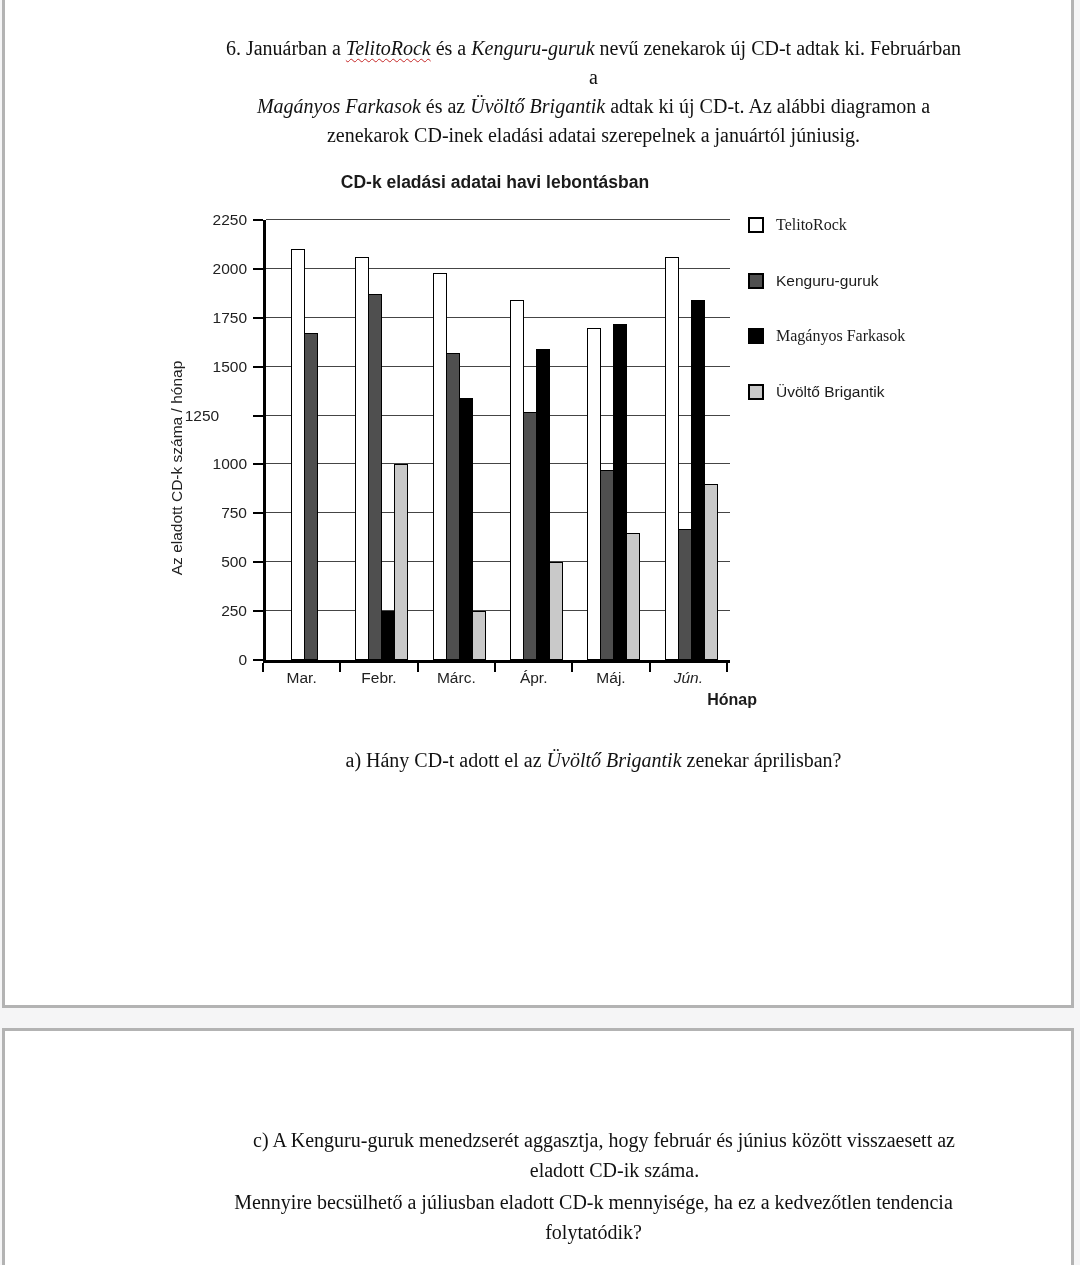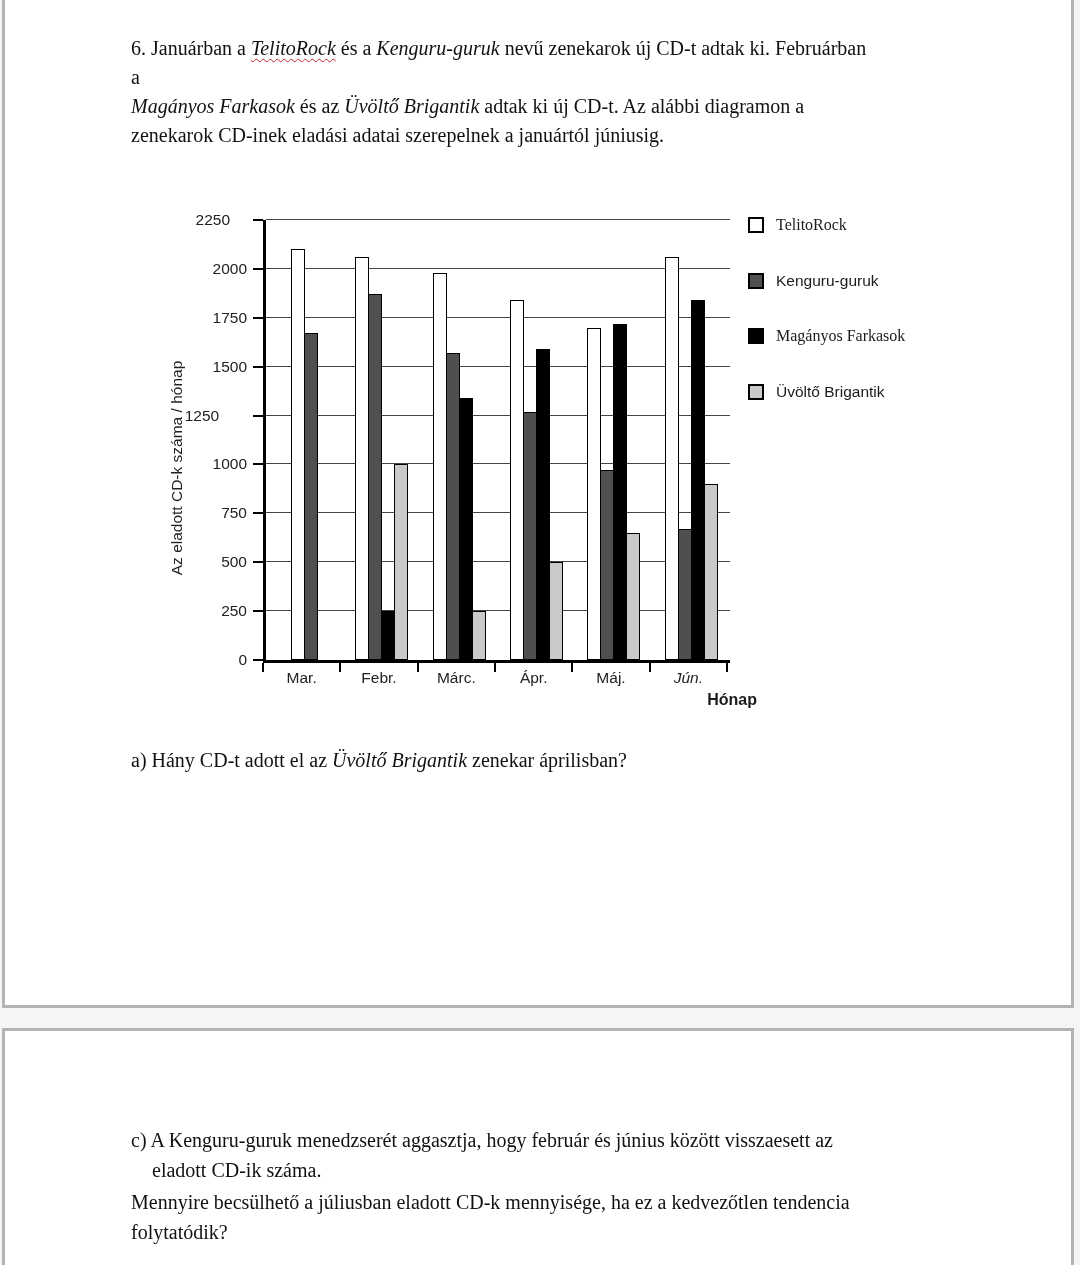--- a/index.html
+++ b/index.html
@@ -19,20 +19,21 @@
   #card1{top:0;height:1005px;border-top:none;}
   #card2{top:1028px;height:250px;border-bottom:none;}
   
   .top-rule{position:absolute;top:2px;left:107px;width:925px;height:3px;background:#3a3a3e;}
   .top-tick{position:absolute;top:1px;width:2px;height:10px;background:#3a3a3e;}
   
   .tblock{
     position:absolute;
     font-size:20px;line-height:29px;
     width:925px;
+    text-align:center;
   }
   .it{font-style:italic;}
   .sp-err{
     font-style:italic;
     text-decoration-line:underline;
     text-decoration-style:wavy;
     text-decoration-color:#c62828;
     text-decoration-thickness:1px;
     text-underline-offset:3px;
   }
@@ -92,20 +93,21 @@
 <div class="top-rule"></div>
 <div class="top-tick" style="left:106px;"></div>
 <div class="top-tick" style="left:576px;"></div>
 <div class="top-tick" style="left:1030px;"></div>
 
 <div id="card1" class="card">
 
   <div class="tblock" style="left:126px;top:34px;"><span>6. Januárban a </span><span class="sp-err">TelitoRock</span><span> és a </span><span class="it">Kenguru-guruk</span><span> nevű zenekarok új CD-t adtak ki. Februárban</span><br><span>a</span><br><span class="it">Magányos Farkasok</span><span> és az </span><span class="it">Üvöltő Brigantik</span><span> adtak ki új CD-t. Az alábbi diagramon a</span><br><span>zenekarok CD-inek eladási adatai szerepelnek a januártól júniusig.</span></div>
 
   <div id="chart-layer">
+    <div class="chart-title">CD-k eladási adatai havi lebontásban</div>
     <div class="y-axis-title">Az eladott CD-k száma / hónap</div>
     <div id="plot-area">
         <div class="gridline" style="top: 390.111px;"></div>
         <div class="gridline" style="top: 341.222px;"></div>
         <div class="gridline" style="top: 292.333px;"></div>
         <div class="gridline" style="top: 243.444px;"></div>
         <div class="gridline" style="top: 194.556px;"></div>
         <div class="gridline" style="top: 145.667px;"></div>
         <div class="gridline" style="top: 96.7778px;"></div>
         <div class="gridline" style="top: 47.8889px;"></div>
@@ -123,21 +125,21 @@
         <div class="ytick-label" style="left: 180px; top: 454.444px;">1000</div>
         <div class="ytick-mark" style="left: 248px; top: 463.444px;"></div>
         <div class="ytick-label" style="left: 166px; top: 405.556px; text-align: center;">1250</div>
         <div class="ytick-mark" style="left: 248px; top: 414.556px;"></div>
         <div class="ytick-label" style="left: 180px; top: 356.667px;">1500</div>
         <div class="ytick-mark" style="left: 248px; top: 365.667px;"></div>
         <div class="ytick-label" style="left: 180px; top: 307.778px;">1750</div>
         <div class="ytick-mark" style="left: 248px; top: 316.778px;"></div>
         <div class="ytick-label" style="left: 180px; top: 258.889px;">2000</div>
         <div class="ytick-mark" style="left: 248px; top: 267.889px;"></div>
-        <div class="ytick-label" style="left: 163px; top: 210px;">2250</div>
+        <div class="ytick-label" style="left: 180px; top: 210px;">2250</div>
         <div class="ytick-mark" style="left: 248px; top: 219px;"></div>
         <div class="xtick-mark" style="left: 257px; top: 663px;"></div>
         <div class="xtick-mark" style="left: 334.333px; top: 663px;"></div>
         <div class="xtick-mark" style="left: 411.667px; top: 663px;"></div>
         <div class="xtick-mark" style="left: 489px; top: 663px;"></div>
         <div class="xtick-mark" style="left: 566.333px; top: 663px;"></div>
         <div class="xtick-mark" style="left: 643.667px; top: 663px;"></div>
         <div class="xtick-mark" style="left: 721px; top: 663px;"></div>
         <div class="bar-group" style="left: 261px; width: 77.3333px;">
           <div class="bar" style="height: 410.667px; background: rgb(255, 255, 255);"></div>

